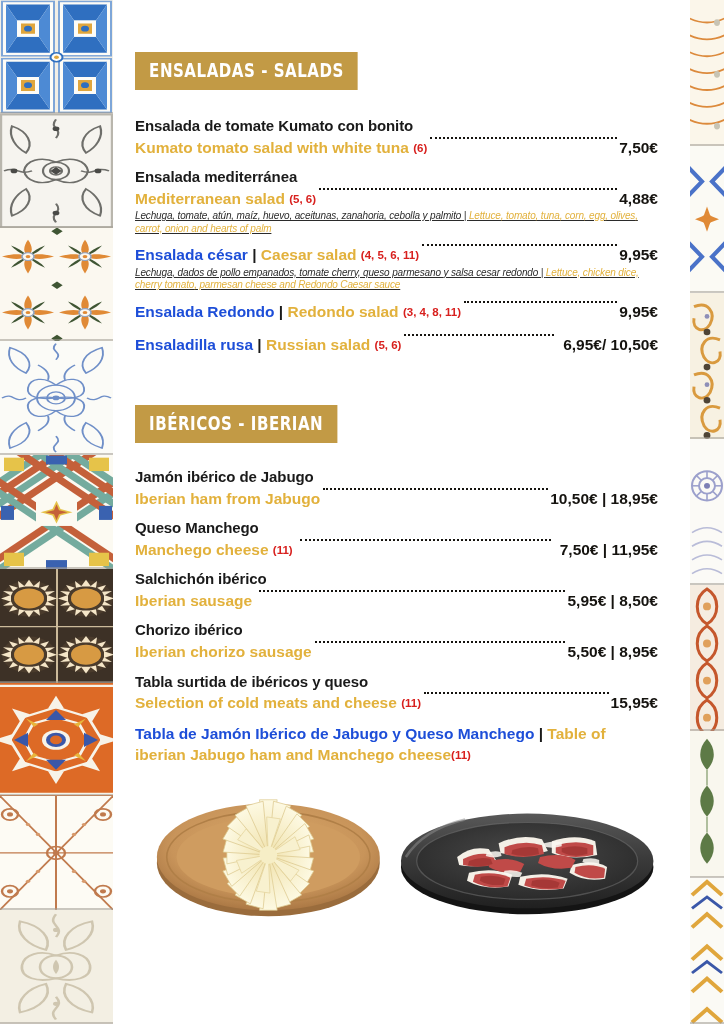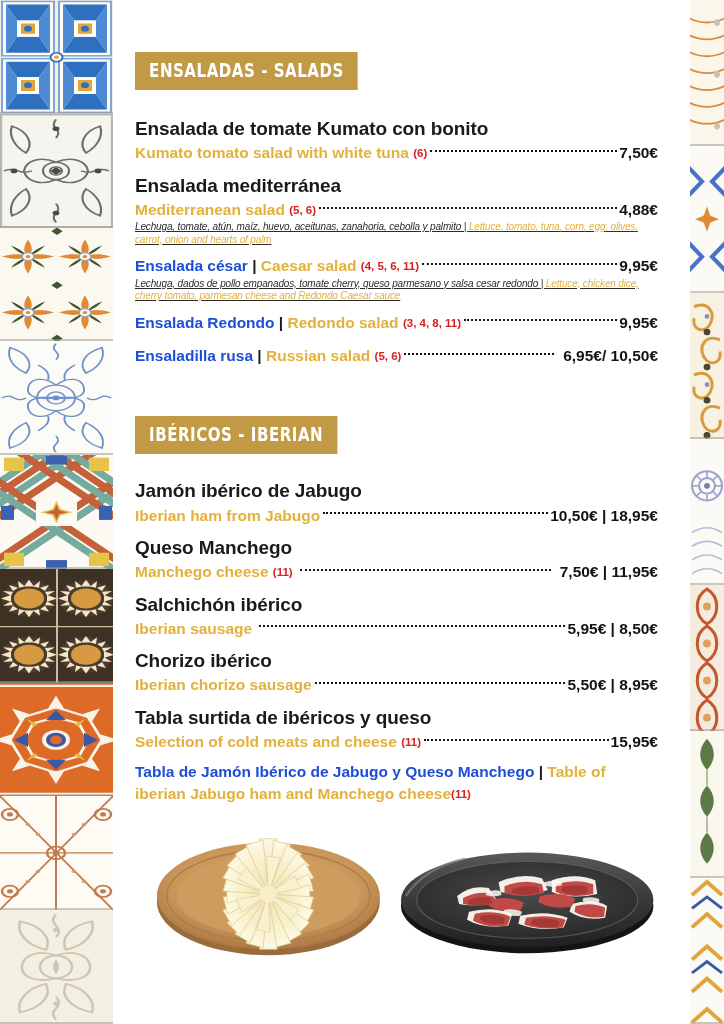--- a/index.html
+++ b/index.html
@@ -58,34 +58,34 @@
     transform-origin:left center;
     white-space:nowrap;
   }
   #salads-banner-wrap  { margin-top:25px; margin-bottom:26px; }
   #iberian-banner-wrap { margin-top:50px; margin-bottom:24px; }
 
   
   .menu-item { margin-bottom:9px; }
 
   .item-line {
-    font-size:19px;
+    font-size:15px;
     font-weight:bold;
     color:#1a1a1a;
     line-height:1.38;
     letter-spacing:-.1px;
   }
   .es { color:#1d4ed8; }
   .sep { color:#1a1a1a; font-weight:bold; }
   .en { color:#E2B13C; }
   .allerg { color:#D8201E; font-size:11.5px; font-weight:bold; vertical-align:1px; }
 
   
   .price-row {
-    display:flex; align-items:center;
+    display:flex; align-items:flex-start;
     font-size:15.5px; font-weight:bold; line-height:1.38;
   }
   .price-row .lead-text { white-space:nowrap; }
   .leader {
     flex:1 1 auto;
     border-bottom:2.5px dotted #15130f;
     margin:0 1px 4px 3px;
     min-width:10px;
     height:0;
   }

